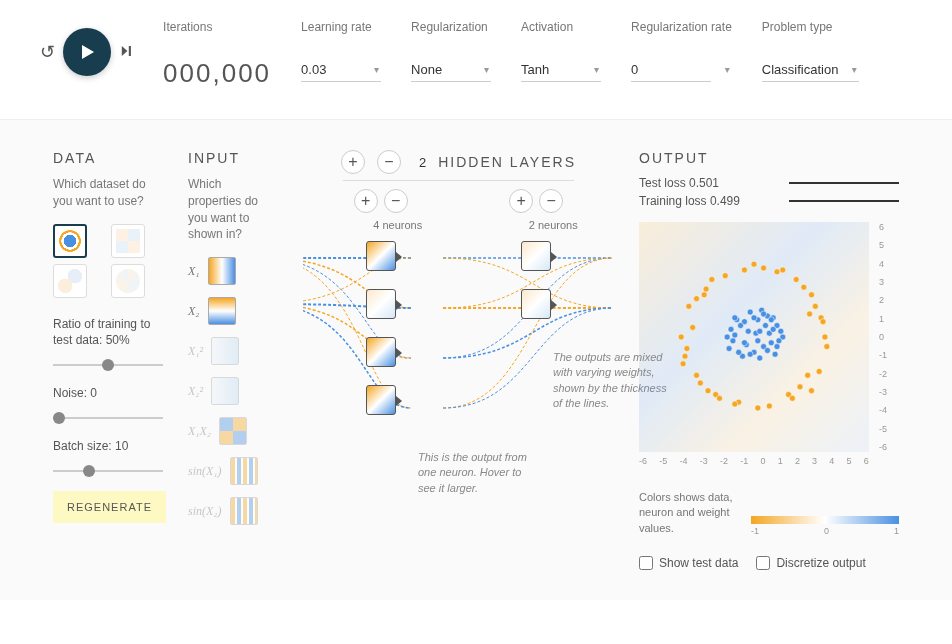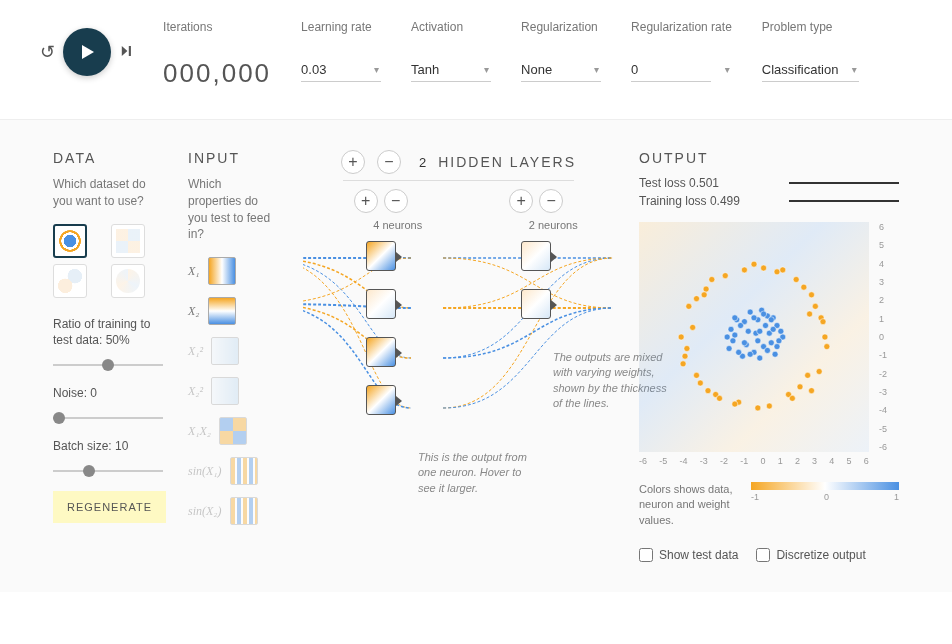--- a/index.html
+++ b/index.html
@@ -52,21 +52,21 @@
 .annotation { font-size: 11px; font-style: italic; color: #888; line-height: 1.4; position: absolute; width: 120px; }
 .ann1 { left: 115px; top: 300px; }
 .ann2 { left: 250px; top: 200px; }
 .links { position: absolute; left: 0; top: 70px; width: 100%; height: 300px; pointer-events: none; }
 .output-col { width: 260px; }
 .loss { font-size: 12px; color: #555; margin-bottom: 4px; display: flex; align-items: center; }
 .loss-bar { display: inline-block; width: 110px; height: 2px; background: #333; margin-left: auto; }
 .heat { margin-top: 14px; width: 230px; height: 230px; position: relative; background: linear-gradient(135deg, rgba(245,166,35,0.15), rgba(74,144,226,0.15) 40%, rgba(245,166,35,0.1) 70%, rgba(74,144,226,0.08)); border: none; }
 .axis-y { position: absolute; right: -18px; top: 0; height: 100%; display: flex; flex-direction: column; justify-content: space-between; font-size: 9px; color: #999; }
 .axis-x { position: absolute; bottom: -14px; left: 0; width: 100%; display: flex; justify-content: space-between; font-size: 9px; color: #999; }
-.legend-block { margin-top: 30px; display: flex; gap: 12px; align-items: flex-start; }
+.legend-block { margin-top: 38px; display: flex; gap: 12px; align-items: flex-end; }
 .legend-txt { font-size: 11px; color: #777; line-height: 1.4; width: 100px; }
 .legend-grad { flex: 1; }
 .grad-bar { height: 8px; background: linear-gradient(90deg, #f5a623, #fff, #4a90e2); margin-bottom: 2px; }
 .grad-lbl { display: flex; justify-content: space-between; font-size: 9px; color: #999; }
 .checks { display: flex; gap: 18px; margin-top: 20px; font-size: 12px; color: #555; }
 .checks label { display: flex; align-items: center; gap: 6px; cursor: pointer; }
 .checks input { width: 14px; height: 14px; }
 
 .th-circle::before { content:""; position:absolute; inset:4px; border-radius:50%; background: radial-gradient(circle, #4a90e2 40%, transparent 41%), radial-gradient(circle at 50% 50%, transparent 55%, #f5a623 56%, #f5a623 70%, transparent 71%); }
 .th-xor::before { content:""; position:absolute; inset:4px; background: conic-gradient(#dce9f5 0 25%, #fbe8d0 25% 50%, #dce9f5 50% 75%, #fbe8d0 75%); opacity:.6; }
@@ -92,26 +92,26 @@
   </div>
   <div class="ctrl">
     <span class="ctrl-label">Iterations</span>
     <span class="iter-val">000,000</span>
   </div>
   <div class="ctrl">
     <span class="ctrl-label">Learning rate</span>
     <div class="select-wrap"><select class="select"><option>0.03</option></select></div>
   </div>
   <div class="ctrl">
+    <span class="ctrl-label">Regularization</span>
+    <div class="select-wrap"><select class="select"><option>None</option></select></div>
+  </div>
+  <div class="ctrl">
     <span class="ctrl-label">Activation</span>
     <div class="select-wrap"><select class="select"><option>Tanh</option></select></div>
-  </div>
-  <div class="ctrl">
-    <span class="ctrl-label">Regularization</span>
-    <div class="select-wrap"><select class="select"><option>None</option></select></div>
   </div>
   <div class="ctrl">
     <span class="ctrl-label">Regularization rate</span>
     <div class="select-wrap"><select class="select"><option>0</option></select></div>
   </div>
   <div class="ctrl">
     <span class="ctrl-label">Problem type</span>
     <div class="select-wrap"><select class="select"><option>Classification</option></select></div>
   </div>
 </div>
@@ -137,21 +137,21 @@
     </div>
     <div class="slider-block">
       <div class="lbl">Batch size:  10</div>
       <input type="range" class="slider" min="1" max="30" value="10" style="">
     </div>
     <button class="regen-btn">REGENERATE</button>
   </div>
 
   <div class="input-col">
     <div class="col-title">INPUT</div>
-    <div class="col-sub">Which properties do you test to feed in?</div>
+    <div class="col-sub">Which properties do you want to shown in?</div>
     <div class="feat">
         <span class="feat-label">X₁</span>
         <div class="feat-box"></div>
       </div>
     <div class="feat">
         <span class="feat-label">X₂</span>
         <div class="feat-box" style="background:linear-gradient(180deg,#f5a623,#fff,#4a90e2)"></div>
       </div>
     <div class="feat disabled">
         <span class="feat-label">X₁²</span>

